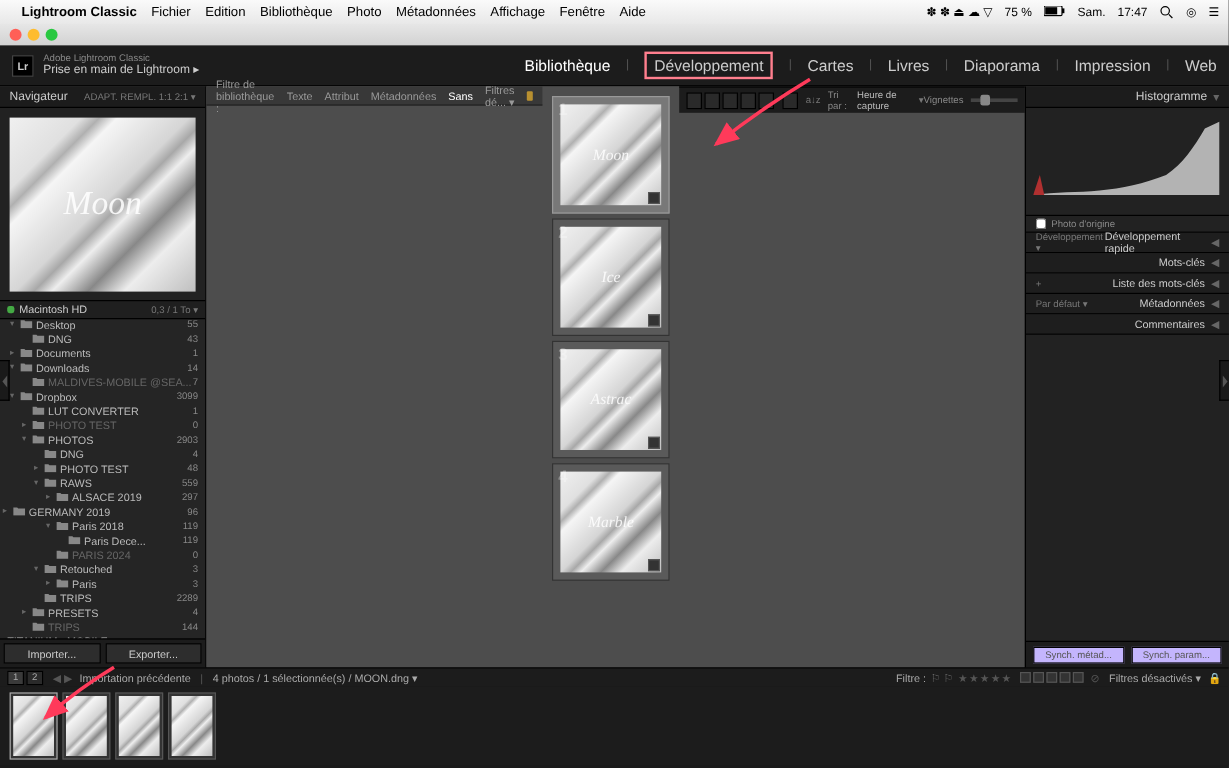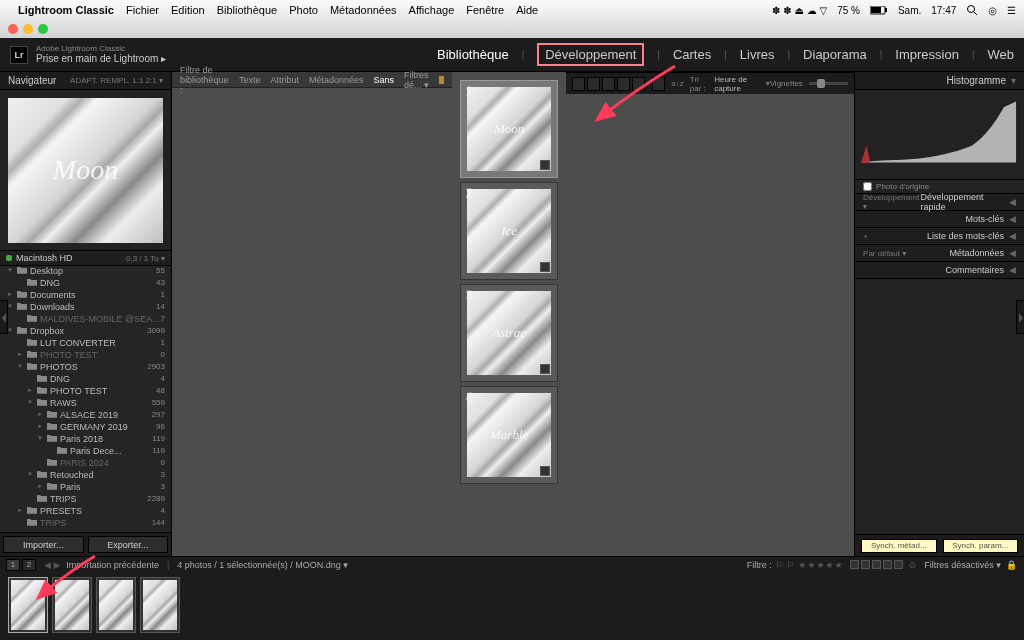--- a/index.html
+++ b/index.html
@@ -85,21 +85,21 @@
   .histo-area svg{width:100%;height:72px;}
   .r-row{height:17px;background:#1e1e1e;border-bottom:1px solid #000;display:flex;align-items:center;padding:0 8px;font-size:9px;color:#ccc;}
   .r-row .rr-left{color:#777;font-size:8px;}
   .r-row .rr-label{margin-left:auto;}
   .r-row .rr-arrow{color:#666;margin-left:5px;}
   .r-origin{height:14px;display:flex;align-items:center;padding:0 8px;background:#222;border-bottom:1px solid #000;}
   .r-origin input{margin-right:4px;width:9px;height:9px;}
   .r-origin span{font-size:8px;color:#888;}
   
   .sync-bar{height:22px;background:#1c1c1c;border-top:1px solid #000;display:flex;align-items:center;padding:0 6px;gap:6px;}
-  .sync-btn{flex:1;height:14px;background:#fef9c3;border:1px solid #000;display:flex;align-items:center;justify-content:center;font-size:8px;color:#555;}
+  .sync-btn{flex:1;height:14px;background:#c4b5fd;border:1px solid #000;display:flex;align-items:center;justify-content:center;font-size:8px;color:#555;}
   
   .info-bar{height:16px;background:#1c1c1c;display:flex;align-items:center;padding:0 6px;font-size:9px;color:#aaa;border-top:1px solid #000;}
   .info-bar .ib-tab{width:14px;height:12px;background:#2a2a2a;border:1px solid #000;margin-right:2px;display:flex;align-items:center;justify-content:center;font-size:8px;}
   .info-bar .ib-tab.sel{background:#3a3a3a;}
   .info-bar .ib-spacer{flex:1;}
   .info-bar .stars{color:#555;letter-spacing:1px;}
   .info-bar .flags{display:flex;gap:2px;margin:0 6px;}
   .info-bar .flag{width:9px;height:9px;background:#333;border:1px solid #555;}
   
   .filmstrip{height:66px;background:#1c1c1c;display:flex;align-items:center;padding:4px 8px;gap:4px;}
@@ -295,21 +295,21 @@
           <span class="count">559</span>
         </div>
         <div class="tree-row" style="padding-left: 36px;">
           <span class="arrow-dim">▸</span>
           <span class="fold-ic"><svg viewBox="0 0 12 9">
               <path d="M0,1 L4,1 L5,2 L12,2 L12,9 L0,9 Z"></path>
             </svg></span>
           <span class="label">ALSACE 2019</span>
           <span class="count">297</span>
         </div>
-        <div class="tree-row" style="padding-left: 36px;">
+        <div class="tree-row" style="">
           <span class="arrow-dim">▸</span>
           <span class="fold-ic"><svg viewBox="0 0 12 9">
               <path d="M0,1 L4,1 L5,2 L12,2 L12,9 L0,9 Z"></path>
             </svg></span>
           <span class="label">GERMANY 2019</span>
           <span class="count">96</span>
         </div>
         <div class="tree-row" style="padding-left: 36px;">
           <span class="arrow-dim">▾</span>
           <span class="fold-ic"><svg viewBox="0 0 12 9">

